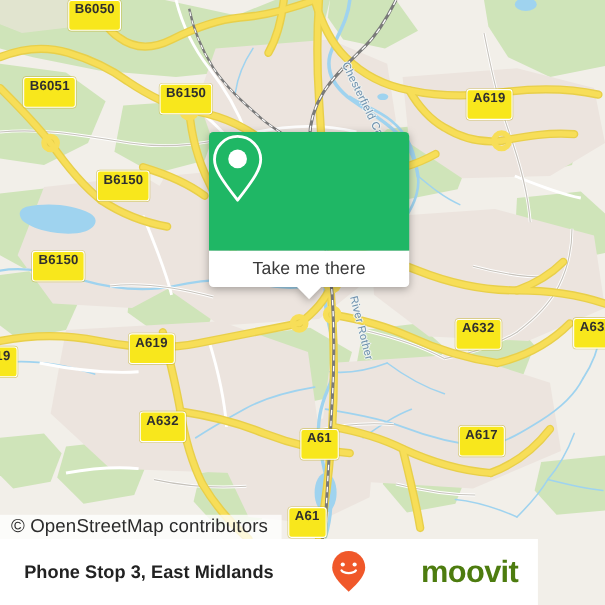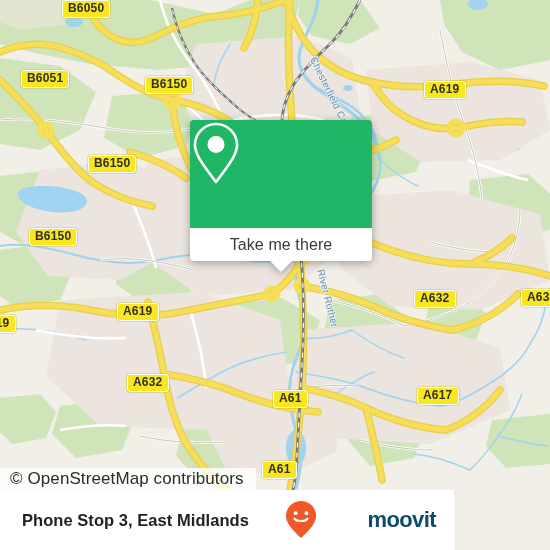--- a/index.html
+++ b/index.html
@@ -25,21 +25,21 @@
   }
 
   
   .shield{
     position:absolute;
     background:#f8e71c;
     border:1.6px solid #ffffff;
     border-radius:3px;
     color:#2f2f2f;
     font-size:12px;font-weight:bold;
-    padding:1px 5px 2px 5px;
+    padding:1px 5px 12px 5px;
     line-height:13px;
     white-space:nowrap;
     box-shadow:0 0 0 0.6px rgba(190,170,20,0.55);
     letter-spacing:0.2px;
   }
 
   
   .placelabel{
     position:absolute;
     color:#5a5a5a;
@@ -78,31 +78,31 @@
   #popup .tail{
     position:absolute;left:50%;top:141px;margin-left:-11px;
     width:0;height:0;
     border-left:11px solid transparent;
     border-right:11px solid transparent;
     border-top:11px solid #ffffff;
   }
 
   
   #footer{
-    position:absolute;left:0;top:490px;width:454px;height:60px;
+    position:absolute;left:0;top:490px;width:489px;height:60px;
     background:#ffffff;
     display:flex;align-items:center;justify-content:space-between;
     box-sizing:border-box;padding:0 18px 0 22px;
   }
   #footer .title{
     font-size:16.5px;color:#222222;font-weight:bold;letter-spacing:0.05px;
   }
   #brand{display:flex;align-items:center;gap:2px;}
   #brand .wordmark{
-    font-size:22px;font-weight:bold;color:#0c4a6e;letter-spacing:-0.6px;
+    font-size:28px;font-weight:bold;color:#4d7c0f;letter-spacing:-0.6px;
     line-height:30px;
     margin-left:47px;
   }
 </style>
 </head>
 <body>
 
 <div id="app">
 
   <div id="map">

